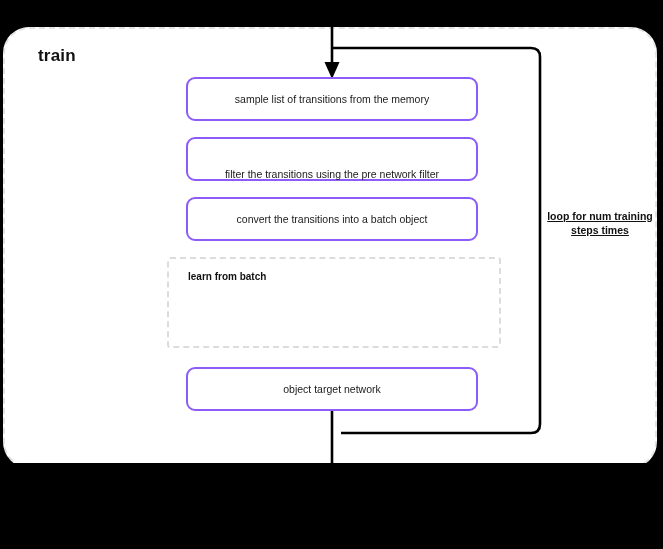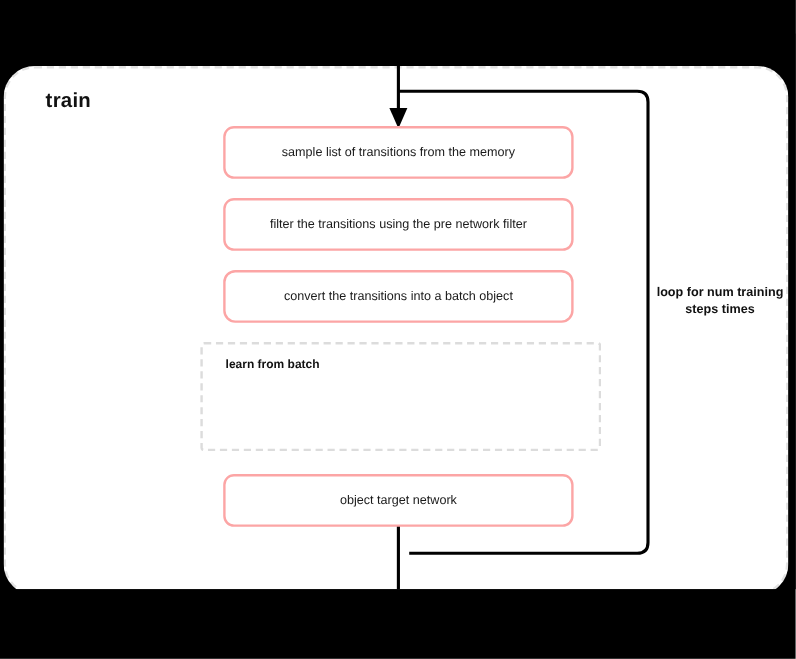--- a/index.html
+++ b/index.html
@@ -7,21 +7,20 @@
     padding: 0;
     background: #000000;
   }
   #canvas {
     position: relative;
     width: 663px;
     height: 463px;
     background: #000000;
     overflow: hidden;
     font-family: "Liberation Sans", sans-serif;
-    margin-top: 28px;
   }
 
   
   #train-container {
     position: absolute;
     left: 3px;
     top: 27px;
     width: 654px;
     height: 441px;
     background: #ffffff;
@@ -41,36 +40,36 @@
     white-space: nowrap;
   }
 
   
   .step-box {
     position: absolute;
     left: 186px;
     width: 292px;
     height: 44px;
     background: #ffffff;
-    border: 2px solid #fca5a5;
+    border: 2px solid #8b5cf6;
     border-radius: 9px;
     box-sizing: border-box;
     display: flex;
     align-items: center;
     justify-content: center;
   }
   .step-box span {
     font-size: 10.5px;
     color: #1a1a1a;
     line-height: 1;
     white-space: nowrap;
   }
   #step-sample  { top: 77px;  }
-  #step-filter  { top: 137px; }
-  #step-convert { top: 197px; border-radius: 10px; }
+  #step-filter  { top: 137px; align-items: flex-end; }
+  #step-convert { top: 197px; }
   #step-update  { top: 367px; }
 
   
   #learn-box {
     position: absolute;
     left: 167px;
     top: 257px;
     width: 334px;
     height: 91px;
     background: #ffffff;
@@ -103,20 +102,21 @@
   #loop-label {
     position: absolute;
     left: 547px;
     top: 210px;
     width: 106px;
     text-align: center;
     font-size: 10.5px;
     font-weight: bold;
     color: #111111;
     line-height: 1.32;
+    text-decoration: underline;
   }
 </style>
 </head>
 <body>
 
 <div id="canvas">
 
   <div id="train-container"></div>
 
   <div id="train-title">train</div>

